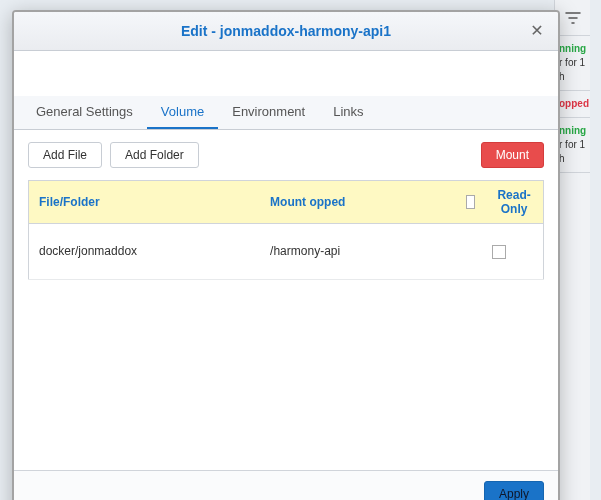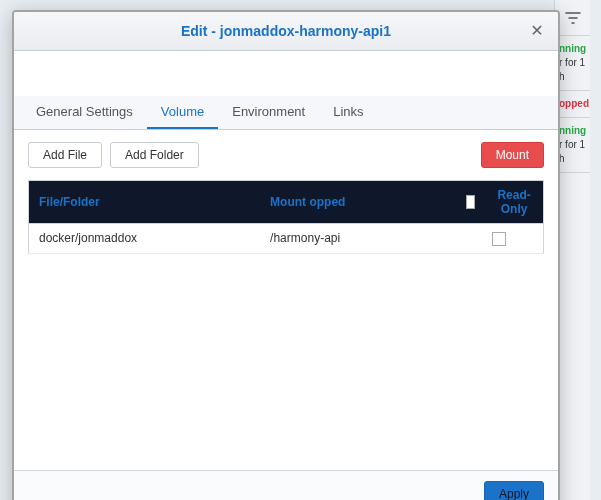--- a/index.html
+++ b/index.html
@@ -180,39 +180,39 @@
     }
 
     
     .volume-table {
       width: 100%;
       border-collapse: collapse;
       border: 1px solid #d0d4da;
     }
 
     .volume-table thead tr {
-      background: #0f172a;
+      background: #fef9c3;
       border-radius: 12px;
     }
 
     .volume-table thead th {
       padding: 7px 10px;
       text-align: left;
       font-weight: 600;
       color: #1a73c8;
       font-size: 12px;
       border-bottom: 1px solid #d0d4da;
     }
 
     .volume-table thead th:last-child {
       text-align: center;
     }
 
     .volume-table tbody td {
-      padding: 7px 10px;
+      padding: 20px 10px;
       font-size: 12px;
       color: #333;
       border-bottom: 1px solid #e8eaec;
     }
 
     .volume-table tbody td:last-child {
       text-align: center;
     }
 
     .col-file { width: 45%; }

